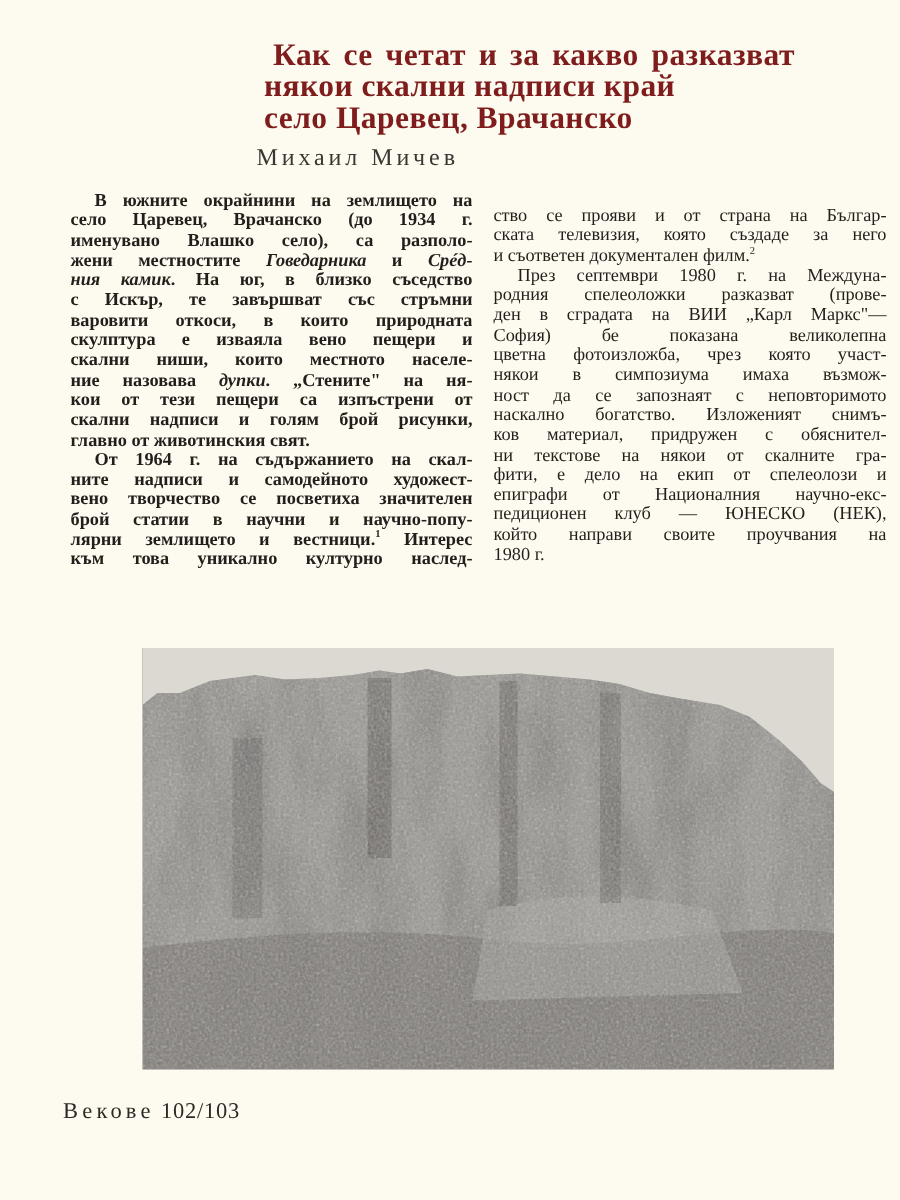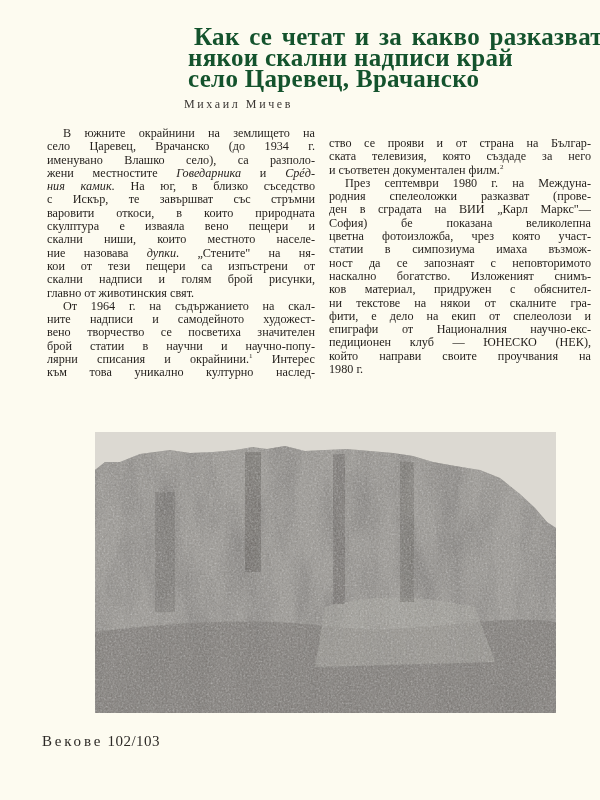--- a/index.html
+++ b/index.html
@@ -4,37 +4,37 @@
   <style>
     html, body { margin: 0; padding: 0; }
     body {
       width: 600px; height: 800px; overflow: hidden;
       background: #fdfbf0;
       position: relative;
       font-family: "Liberation Serif", "DejaVu Serif", serif;
       color: #1e1b18;
     }
     .title {
-      position: absolute; left: 188px; top: 26px; width: 400px;
+      position: absolute; left: 176px; top: 26px; width: 400px;
       font-family: "Liberation Serif", serif;
-      font-weight: bold; font-size: 25px; line-height: 21px;
-      color: #14532d; letter-spacing: 0.3px;
+      font-weight: bold; font-size: 21px; line-height: 21px;
+      color: #7f1d1d; letter-spacing: 0.3px;
     }
     .title .ln { display: block; white-space: nowrap; }
     .title .ln1 { padding-left: 6px; word-spacing: 3px; }
     .author {
-      position: absolute; left: 184px; top: 97px;
-      font-size: 12px; letter-spacing: 2.6px; color: #3a3633; text-align: right;
+      position: absolute; left: 171px; top: 97px;
+      font-size: 16px; letter-spacing: 2.6px; color: #3a3633; text-align: right;
     }
     .col {
       position: absolute; top: 127px;
       font-size: 12.2px; line-height: 13.3px;
       color: #221e1b; text-align: justify;
     }
-    .col-left { left: 47px; width: 268px; }
+    .col-left { left: 47px; width: 268px; font-weight: bold; }
     .col-right { left: 329px; width: 262px; top: 137px; }
     .col p { margin: 0; text-indent: 16px; }
     .col p.cont { text-indent: 0; }
     .col .ln { display: block; white-space: nowrap; text-align: justify; text-align-last: justify; }
     .col .ln.last { text-align-last: left; }
     .col em { font-style: italic; }
     .col sup { font-size: 7px; vertical-align: 5px; line-height: 0; }
     .photo {
       position: absolute; left: 95px; top: 432px; width: 461px; height: 281px;
       overflow: hidden; background: #8c8986;
@@ -75,40 +75,40 @@
     <span class="ln">скални надписи и голям брой рисунки,</span>
     <span class="ln last">главно от животинския свят.</span>
   </p>
   <p>
     <span class="ln">От 1964 г. на съдържанието на скал-</span>
   </p>
   <p class="cont">
     <span class="ln">ните надписи и самодейното художест-</span>
     <span class="ln">вено творчество се посветиха значителен</span>
     <span class="ln">брой статии в научни и научно-попу-</span>
-    <span class="ln"><span>лярни списания и окрайнини.</span><sup>1</sup><span> Интерес</span></span>
+    <span class="ln"><span>лярни землището и вестници.</span><sup>1</sup><span> Интерес</span></span>
     <span class="ln">към това уникално културно наслед-</span>
   </p>
 </div>
 
 <div class="col col-right">
   <p class="cont">
     <span class="ln">ство се прояви и от страна на Българ-</span>
     <span class="ln">ската телевизия, която създаде за него</span>
     <span class="ln last"><span>и съответен документален филм.</span><sup>2</sup></span>
   </p>
   <p>
     <span class="ln">През септември 1980 г. на Междуна-</span>
   </p>
   <p class="cont">
     <span class="ln">родния спелеоложки разказват (прове-</span>
     <span class="ln">ден в сградата на ВИИ „Карл Маркс"—</span>
     <span class="ln">София) бе показана великолепна</span>
     <span class="ln">цветна фотоизложба, чрез която участ-</span>
-    <span class="ln">статии в симпозиума имаха възмож-</span>
+    <span class="ln">някои в симпозиума имаха възмож-</span>
     <span class="ln">ност да се запознаят с неповторимото</span>
     <span class="ln">наскално богатство. Изложеният снимъ-</span>
     <span class="ln">ков материал, придружен с обяснител-</span>
     <span class="ln">ни текстове на някои от скалните гра-</span>
     <span class="ln">фити, е дело на екип от спелеолози и</span>
     <span class="ln">епиграфи от Националния научно-екс-</span>
     <span class="ln">педиционен клуб — ЮНЕСКО (НЕК),</span>
     <span class="ln">който направи своите проучвания на</span>
     <span class="ln last">1980 г.</span>
   </p>

